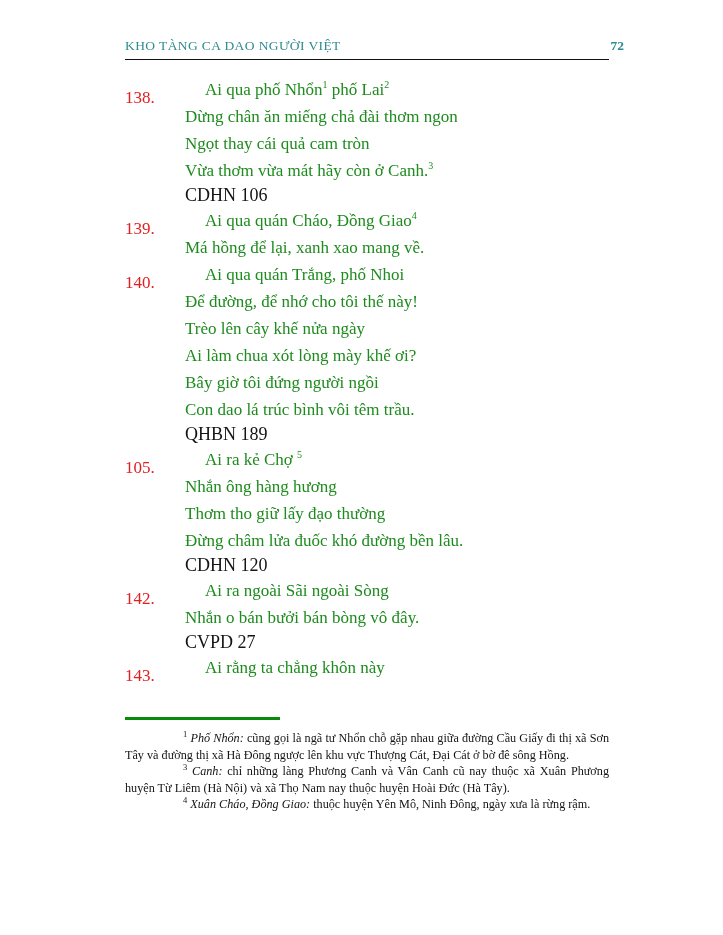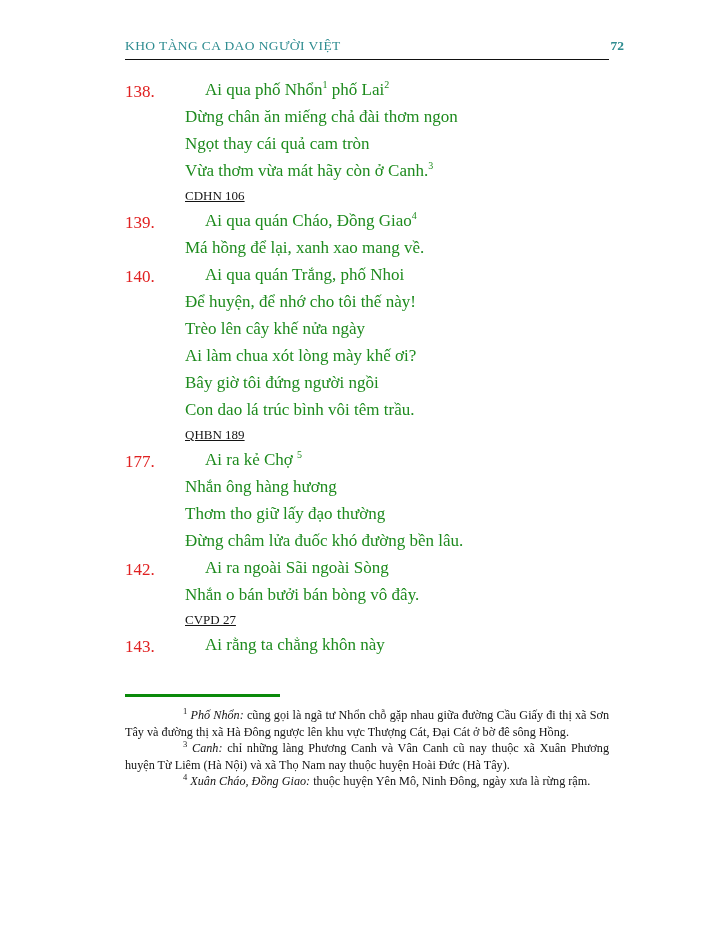--- a/index.html
+++ b/index.html
@@ -14,24 +14,24 @@
   }
   
   .hdr{display:flex;justify-content:space-between;align-items:flex-end;width:499px;}
   .hdr .title{color:var(--teal);font-size:13.5px;letter-spacing:.4px;white-space:nowrap;}
   .hdr .pno{color:var(--teal);font-size:13.5px;font-weight:bold;}
   .hrule{width:484px;height:0;border-top:1.6px solid #111;margin-top:5px;}
   
   .entries{margin-top:16px;width:484px;color:var(--green);}
   .vrow{position:relative;padding-left:60px;font-size:17px;line-height:27px;white-space:nowrap;}
   .vrow .num{
-    position:absolute;left:0;top:2px;color:var(--red);font-size:17px;line-height:27px;
+    position:absolute;left:0;top:8px;color:var(--red);font-size:17px;line-height:27px;
   }
   .vrow.first .vtext{padding-left:6px;display:inline-block;margin-left:14px;}
-  .srow{padding-left:60px;font-size:13px;line-height:23px;color:var(--ink);white-space:nowrap;text-decoration:underline;}
+  .srow{padding-left:60px;font-size:18px;line-height:23px;color:var(--ink);white-space:nowrap;}
   sup{font-size:10px;line-height:0;vertical-align:super;}
   
   .fnsep{width:155px;height:3px;background:var(--rule);margin-top:36px;}
   .fnlist{margin-top:10px;width:484px;}
   .fnlist p{
     font-size:12.2px;line-height:16.5px;color:var(--ink);
     text-align:justify;text-indent:58px;
   }
   .fnlist p sup{font-size:8.5px;}
   .fnlist p i{font-style:italic;}
@@ -54,32 +54,33 @@
         <div class="vrow"><span class="vtext">Ngọt thay cái quả cam tròn</span></div>
         <div class="vrow"><span class="vtext">Vừa thơm vừa mát hãy còn ở Canh.<sup>3</sup></span></div>
         <div class="srow">CDHN 106</div>
       </div>
       <div>
         <div class="vrow first"><span class="num">139.</span><span class="vtext">Ai qua quán Cháo, Đồng Giao<sup>4</sup></span></div>
         <div class="vrow"><span class="vtext">Má hồng để lại, xanh xao mang về.</span></div>
       </div>
       <div>
         <div class="vrow first"><span class="num">140.</span><span class="vtext">Ai qua quán Trắng, phố Nhoi</span></div>
-        <div class="vrow"><span class="vtext">Để huyện, để nhớ cho tôi thế này!</span></div>
+        <div class="vrow"><span class="vtext">Để đường, để nhớ cho tôi thế này!</span></div>
         <div class="vrow"><span class="vtext">Trèo lên cây khế nửa ngày</span></div>
         <div class="vrow"><span class="vtext">Ai làm chua xót lòng mày khế ơi?</span></div>
         <div class="vrow"><span class="vtext">Bây giờ tôi đứng người ngồi</span></div>
         <div class="vrow"><span class="vtext">Con dao lá trúc bình vôi têm trầu.</span></div>
         <div class="srow">QHBN 189</div>
       </div>
       <div>
-        <div class="vrow first"><span class="num">177.</span><span class="vtext">Ai ra kẻ Chợ <sup>5</sup></span></div>
+        <div class="vrow first"><span class="num">105.</span><span class="vtext">Ai ra kẻ Chợ <sup>5</sup></span></div>
         <div class="vrow"><span class="vtext">Nhắn ông hàng hương</span></div>
         <div class="vrow"><span class="vtext">Thơm tho giữ lấy đạo thường</span></div>
         <div class="vrow"><span class="vtext">Đừng châm lửa đuốc khó đường bền lâu.</span></div>
+        <div class="srow">CDHN 120</div>
       </div>
       <div>
         <div class="vrow first"><span class="num">142.</span><span class="vtext">Ai ra ngoài Sãi ngoài Sòng</span></div>
         <div class="vrow"><span class="vtext">Nhắn o bán bưởi bán bòng vô đây.</span></div>
         <div class="srow">CVPD 27</div>
       </div>
       <div>
         <div class="vrow first"><span class="num">143.</span><span class="vtext">Ai rằng ta chẳng khôn này</span></div>
       </div>
     </div>

